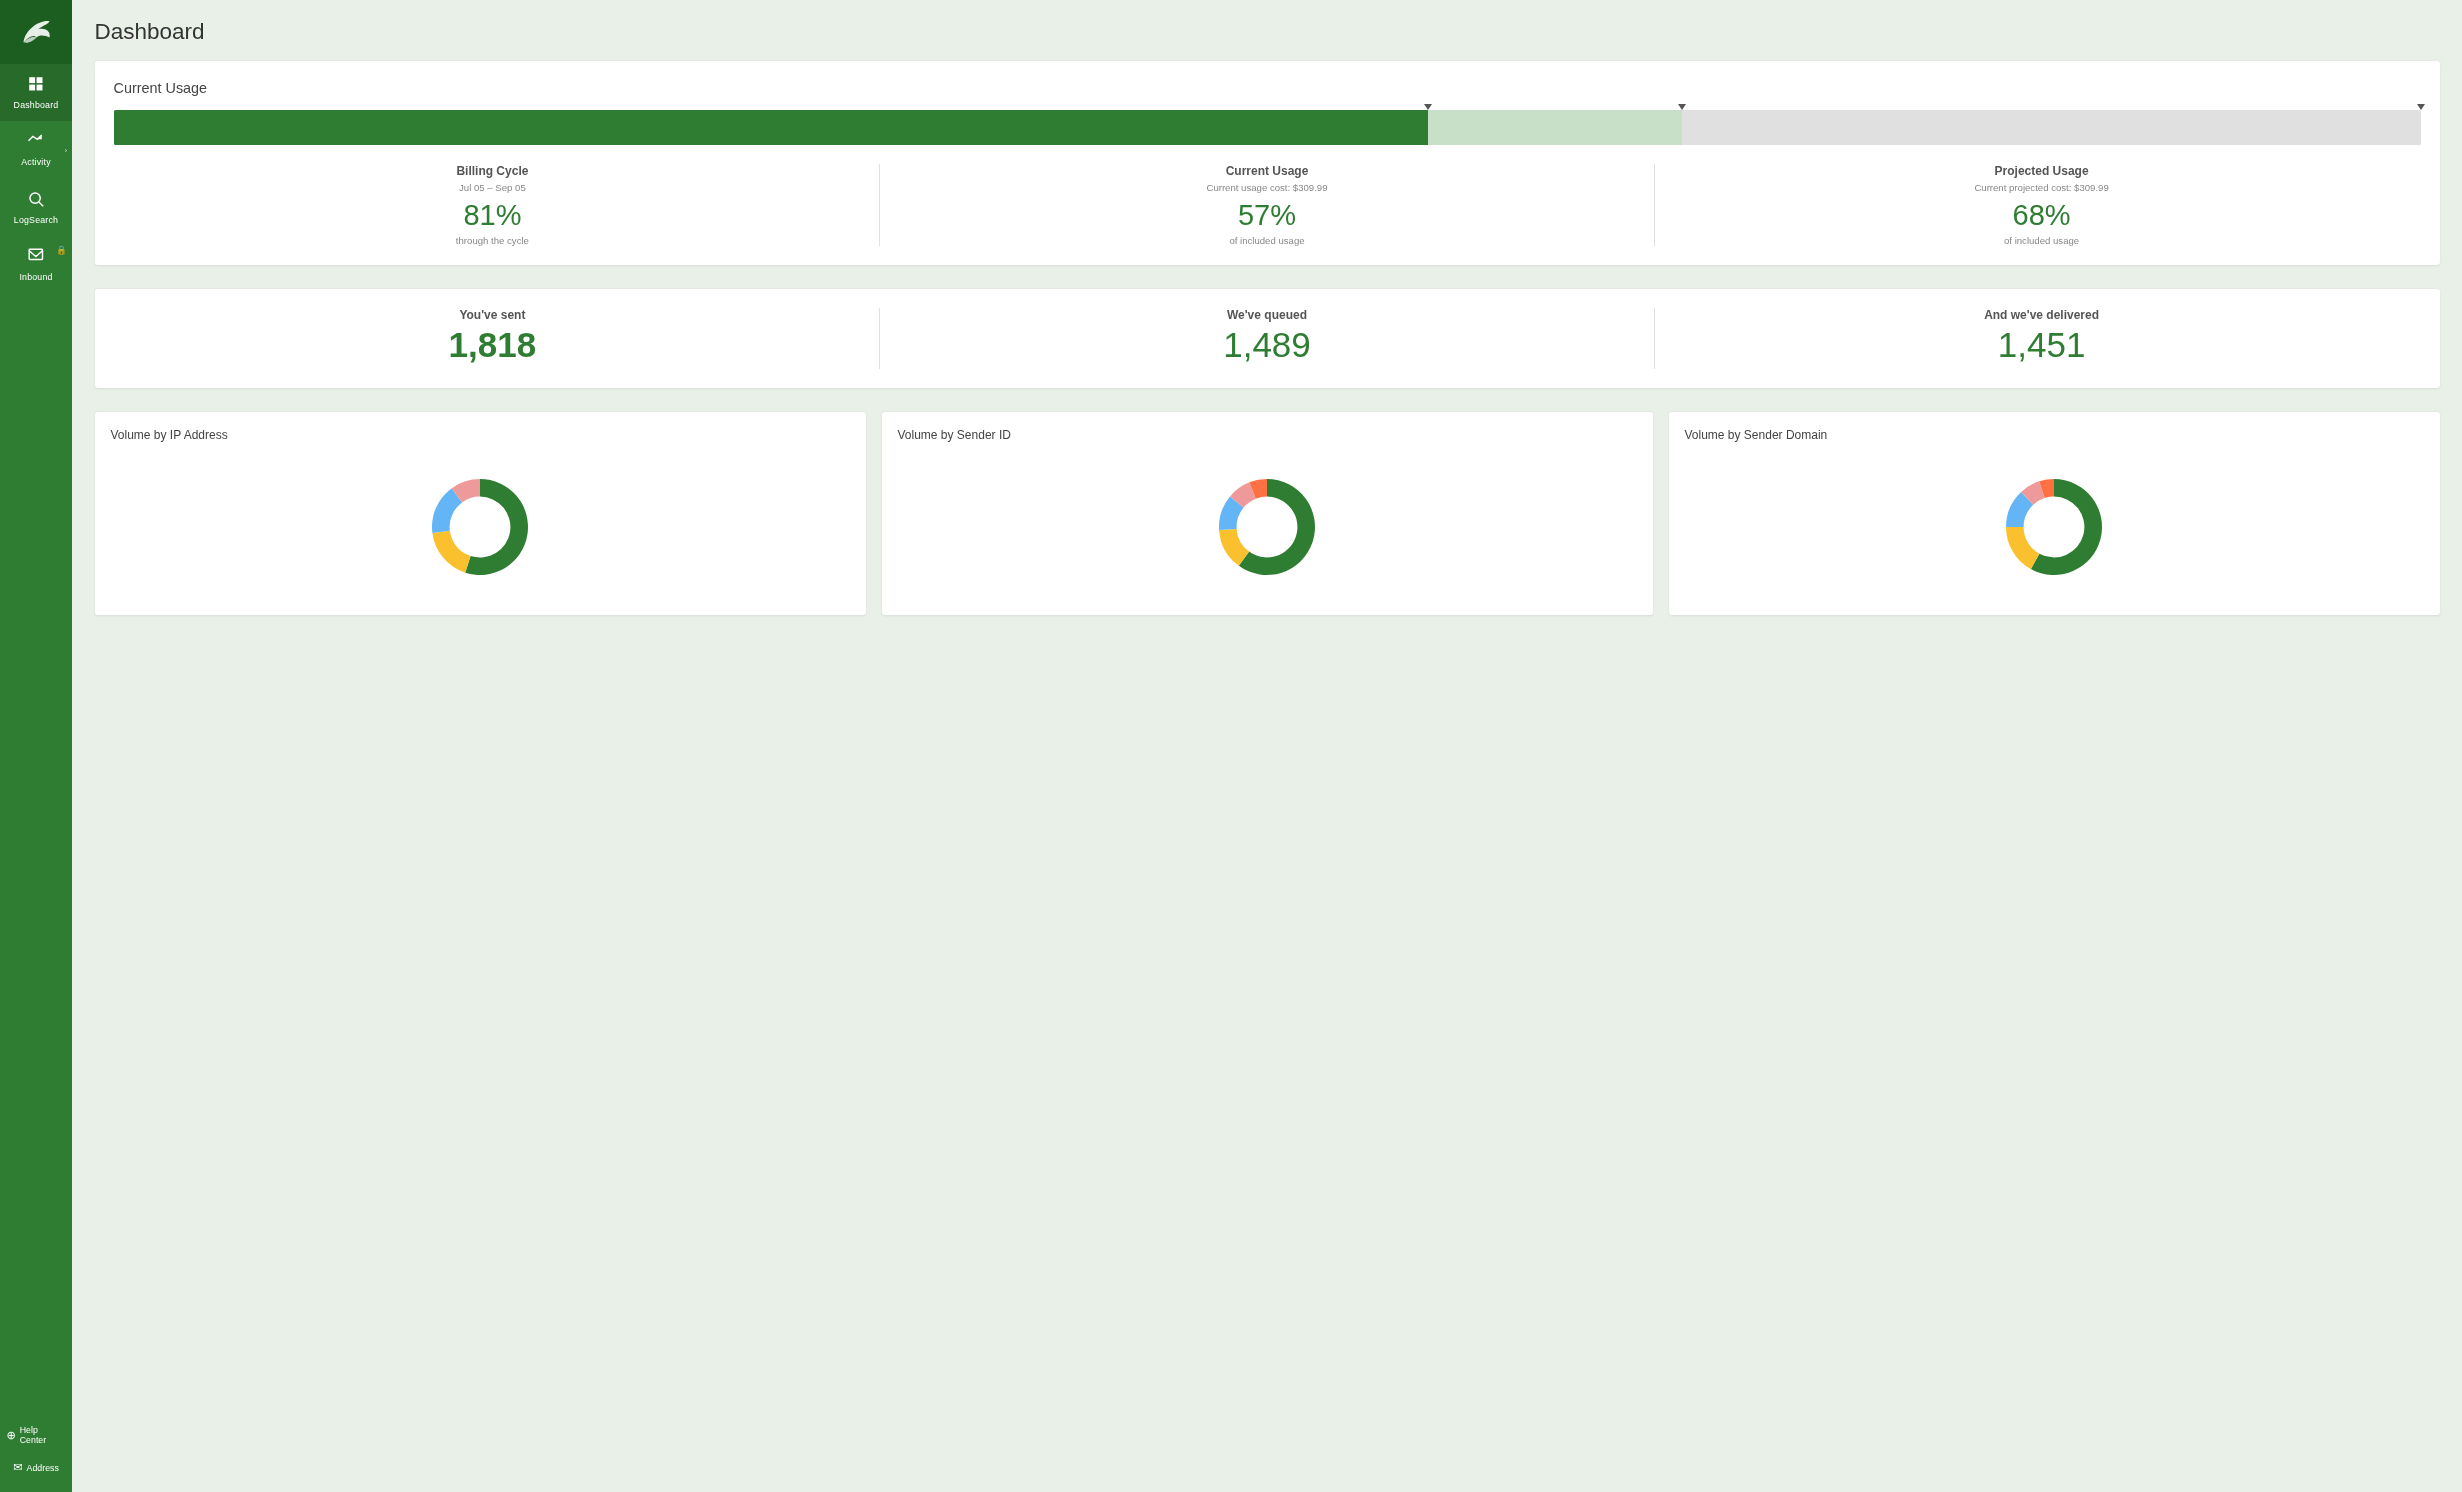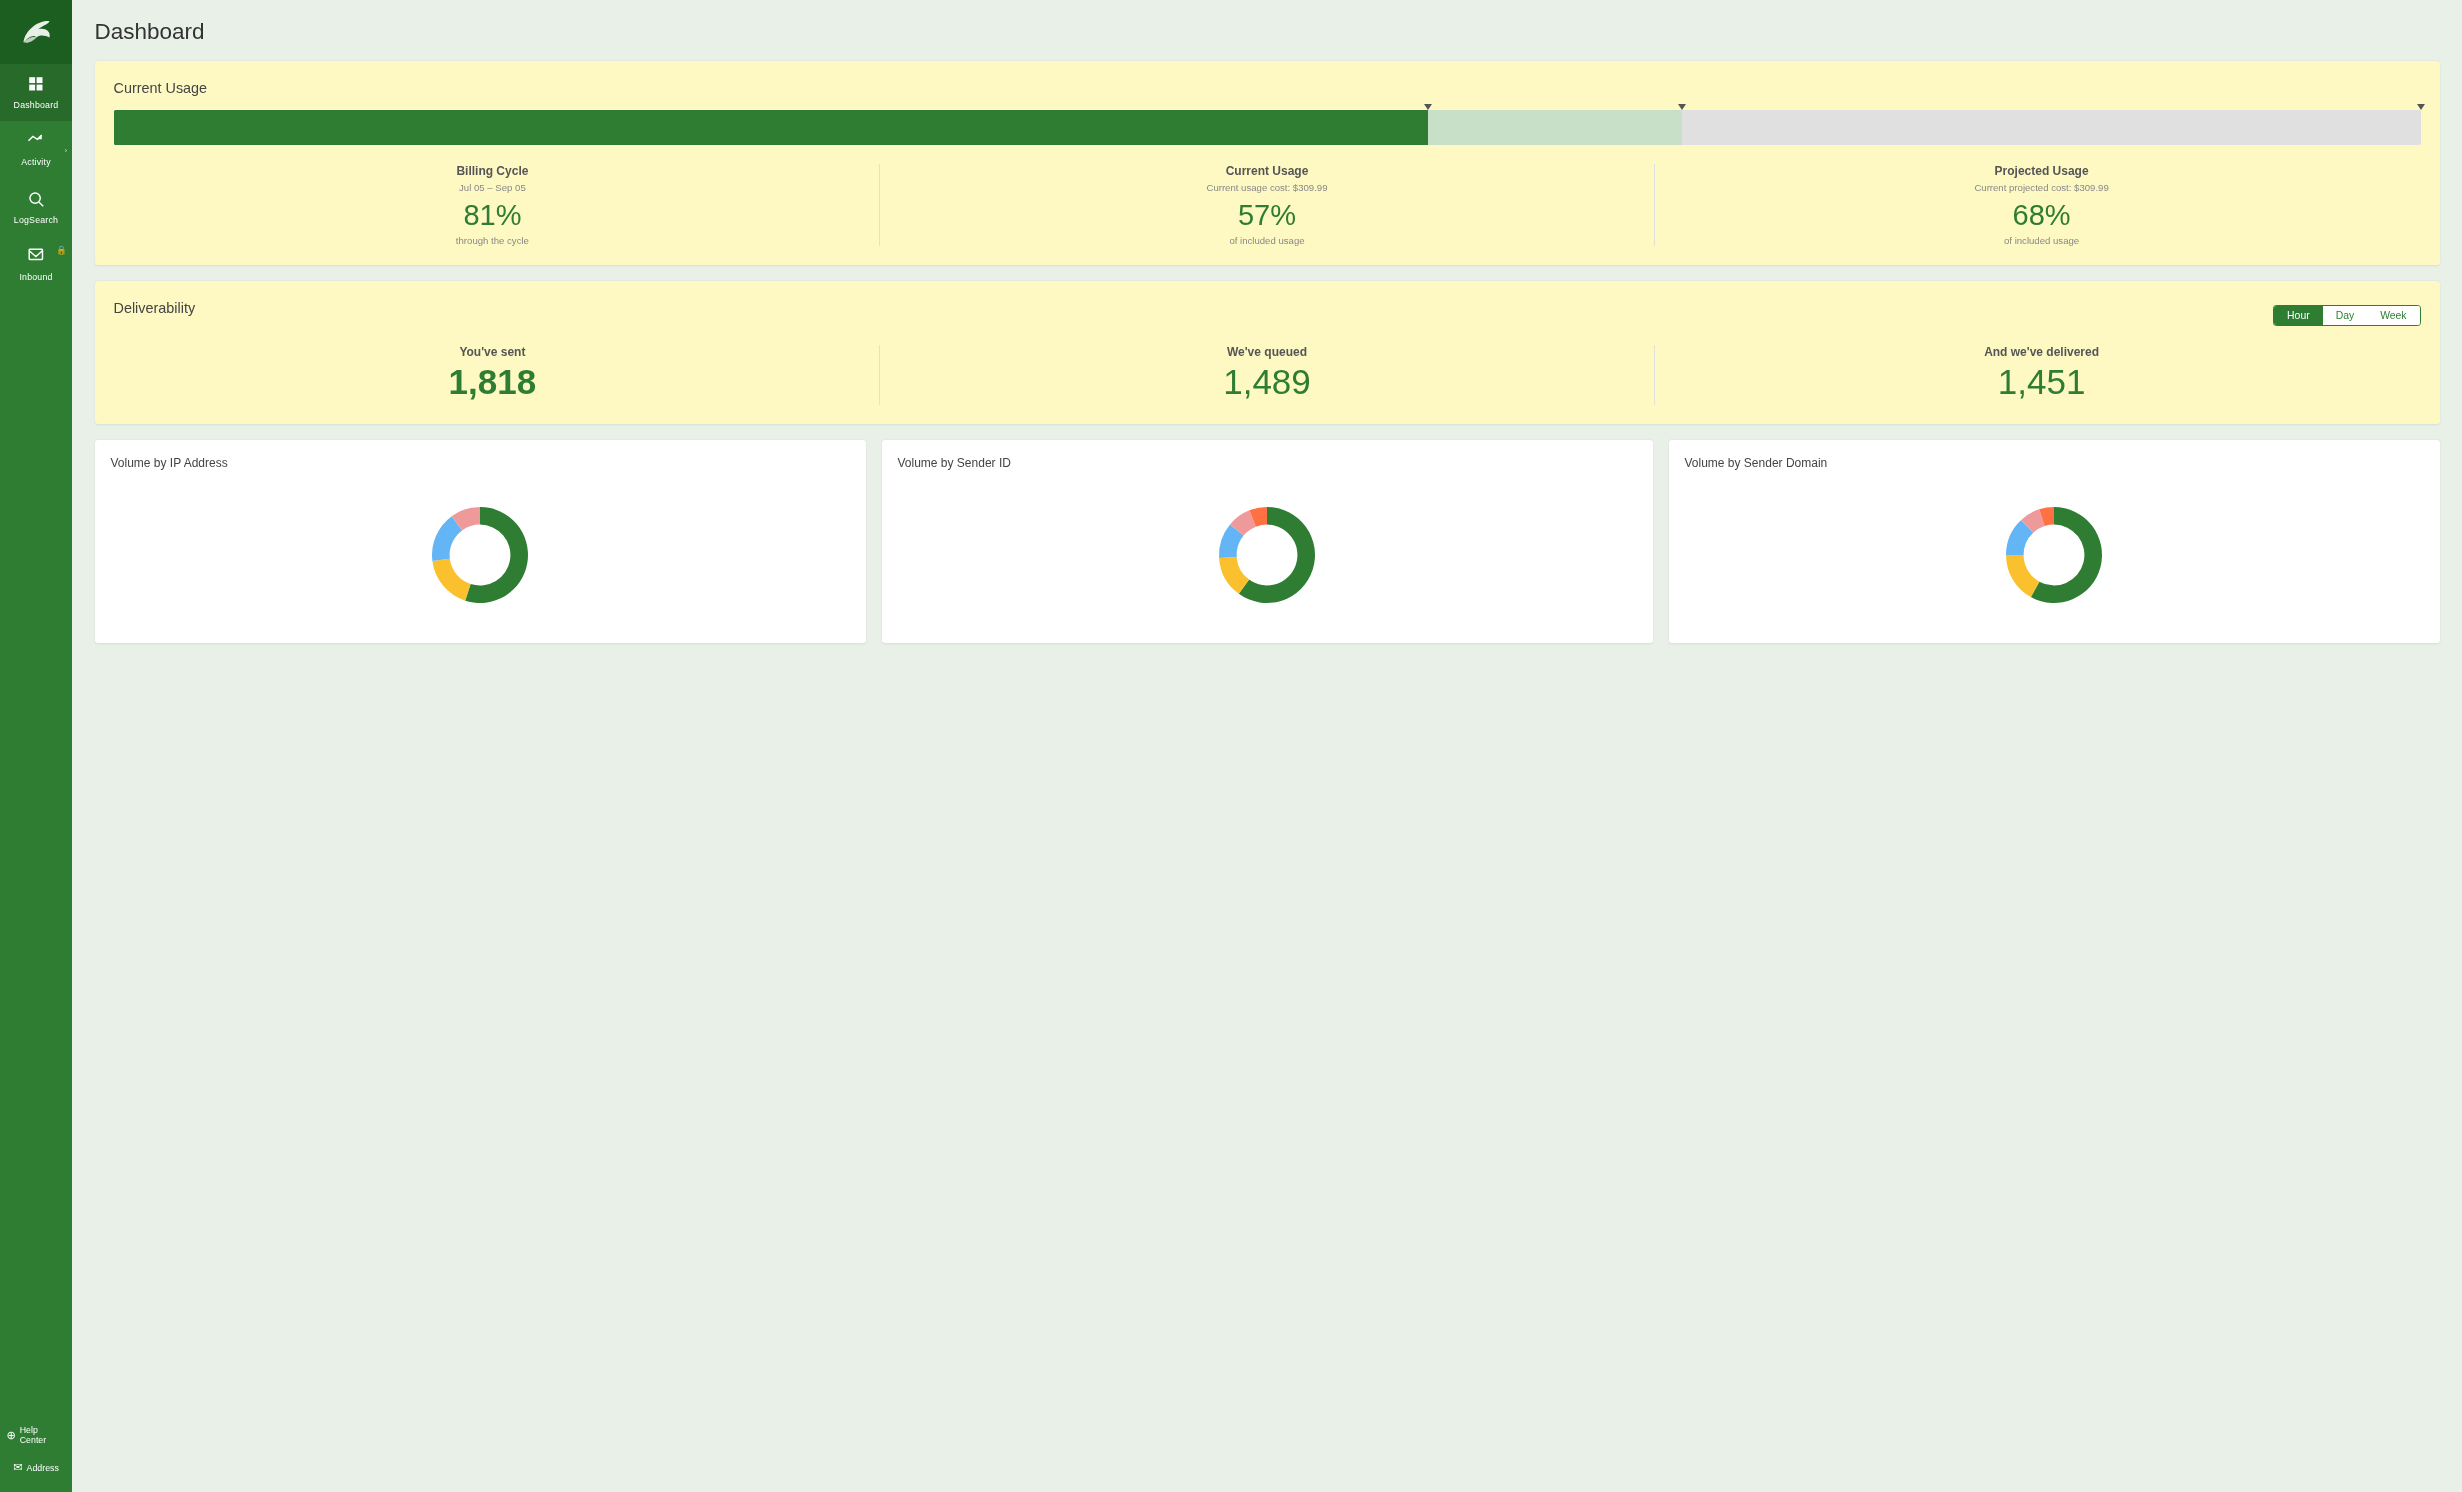--- a/index.html
+++ b/index.html
@@ -97,24 +97,24 @@
 
     .page-title {
       font-size: 22.5px;
       font-weight: 400;
       color: #333;
       margin-bottom: 16px;
     }
 
     
     .card {
-      background: #fef9c3;
+      background: #ffffff;
       border-radius: 3.2px;
       padding: 19px;
-      margin-bottom: 16px;
+      margin-bottom: 24px;
       box-shadow: 0 0.8px 2.4px rgba(0,0,0,0.08);
     }
     .card-title {
       font-size: 14.4px;
       font-weight: 500;
       color: #444;
       margin-bottom: 14.4px;
     }
 
     
@@ -349,28 +349,20 @@
       <div class="stat-item">
         <div class="stat-label">Projected Usage</div>
         <div class="stat-sublabel">Current projected cost: $309.99</div>
         <div class="stat-value">68%</div>
         <div class="stat-desc">of included usage</div>
       </div>
     </div>
   </div>
 
   <div class="card">
-    <div class="deliverability-header">
-      <div class="card-title">Deliverability</div>
-      <div class="time-toggle">
-        <button class="time-btn active">Hour</button>
-        <button class="time-btn">Day</button>
-        <button class="time-btn">Week</button>
-      </div>
-    </div>
 
     <div class="stats-row">
       <div class="stat-item">
         <div class="stat-label">You've sent</div>
         <div class="stat-value" style="font-size:35px;font-weight:bold;">1,818</div>
       </div>
       <div class="stat-divider"></div>
       <div class="stat-item">
         <div class="stat-label">We've queued</div>
         <div class="stat-value" style="font-size:35px;">1,489</div>

